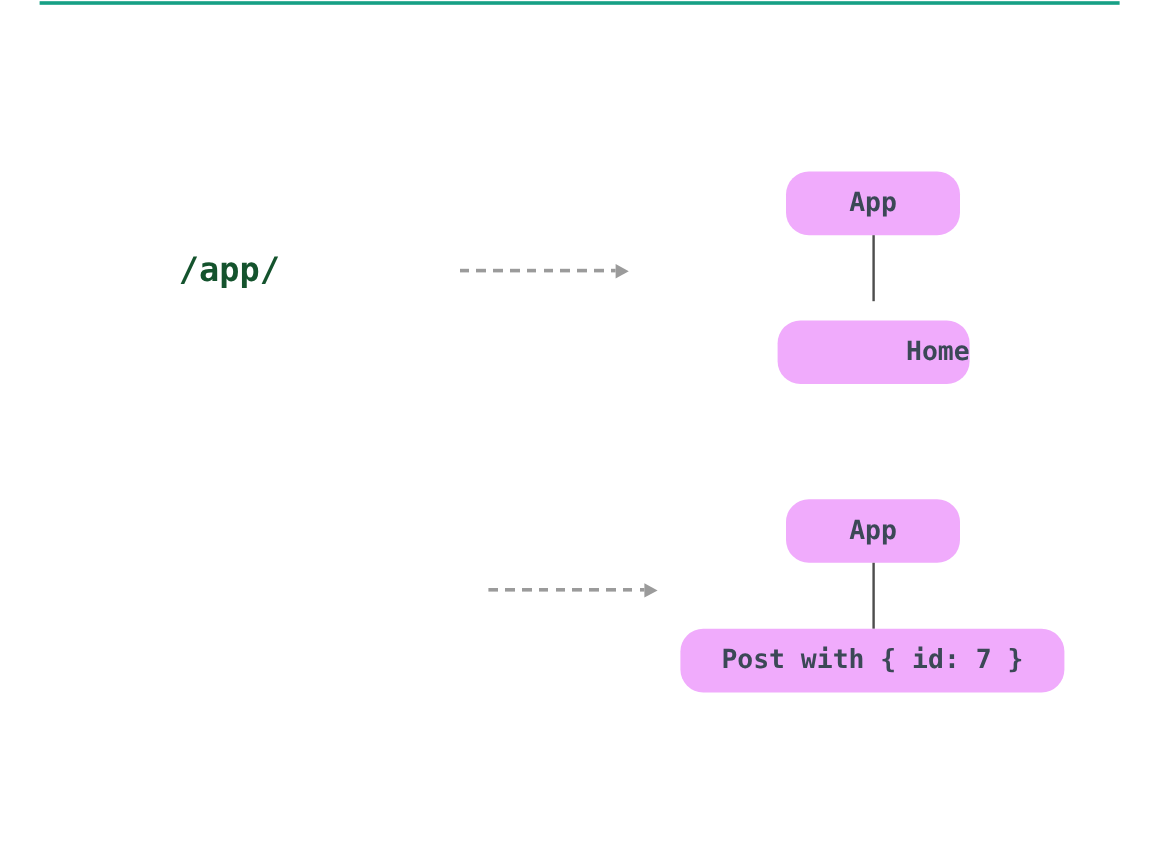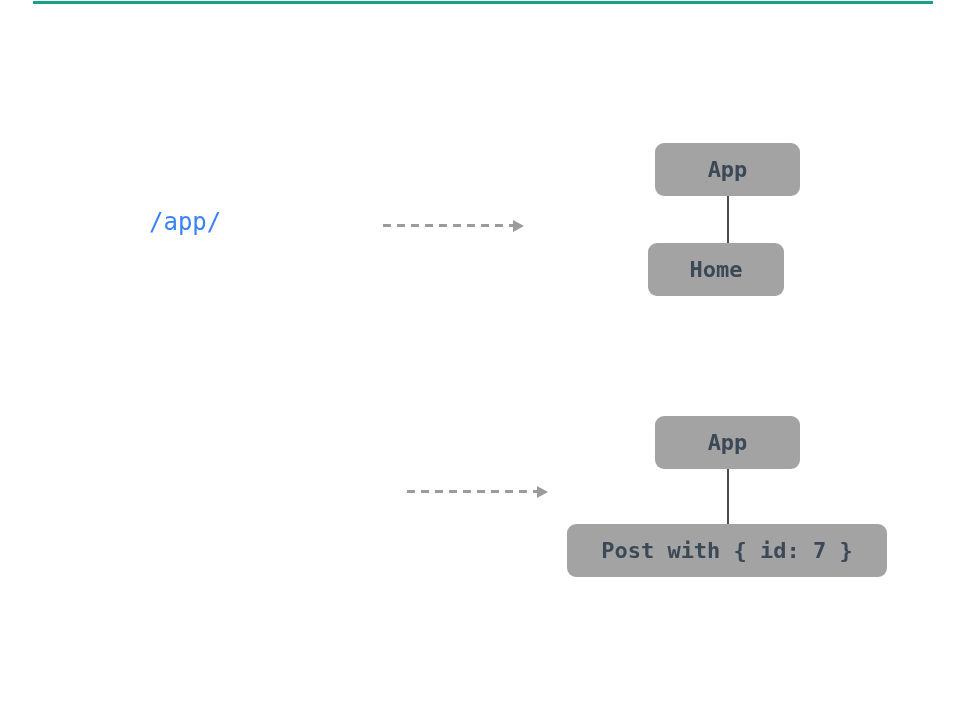--- a/index.html
+++ b/index.html
@@ -18,23 +18,23 @@
   .top-border {
     position: absolute;
     left: 33px;
     top: 1px;
     width: 900px;
     height: 3px;
     background: #16a085;
   }
   .route-label {
     position: absolute;
-    font-size: 24px;
-    font-weight: normal;
-    color: #3b82f6;
+    font-size: 28px;
+    font-weight: bold;
+    color: #14532d;
     white-space: pre;
   }
   .route-label.r1 { left: 149px; top: 208px; }
   .route-label.r2 { left: 141px; top: 478px; }
 
   .arrow {
     position: absolute;
     height: 3px;
     width: 130px;
     background: repeating-linear-gradient(90deg, #9b9b9b 0 8px, transparent 8px 14px);
@@ -48,32 +48,32 @@
     height: 0;
     border-left: 11px solid #9b9b9b;
     border-top: 6px solid transparent;
     border-bottom: 6px solid transparent;
   }
   .arrow.a1 { left: 383px; top: 224px; }
   .arrow.a2 { left: 407px; top: 490px; }
 
   .node {
     position: absolute;
-    background: #a3a3a3;
-    border-radius: 9px;
+    background: #f0abfc;
+    border-radius: 19px;
     display: flex;
     align-items: center;
     justify-content: center;
     font-size: 22px;
     font-weight: bold;
     color: #3b4856;
     white-space: pre;
   }
   .node.app1  { left: 655px; top: 143px; width: 145px; height: 53px; }
-  .node.home  { left: 648px; top: 243px; width: 136px; height: 53px; }
+  .node.home  { left: 648px; top: 267px; width: 160px; height: 53px; justify-content: flex-end; }
   .node.app2  { left: 655px; top: 416px; width: 145px; height: 53px; }
   .node.post  { left: 567px; top: 524px; width: 320px; height: 53px; }
 
   .connector {
     position: absolute;
     width: 2px;
     background: #4d4d4d;
   }
   .connector.c1 { left: 727px; top: 196px; height: 55px; }
   .connector.c2 { left: 727px; top: 469px; height: 55px; }

